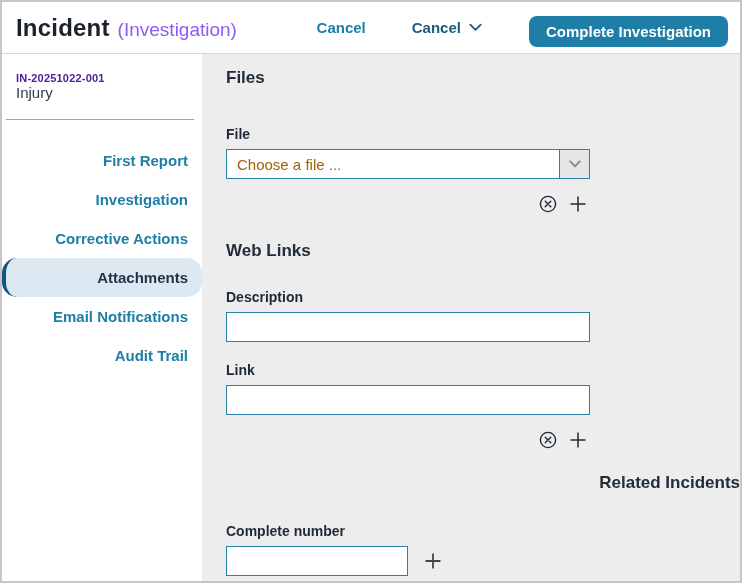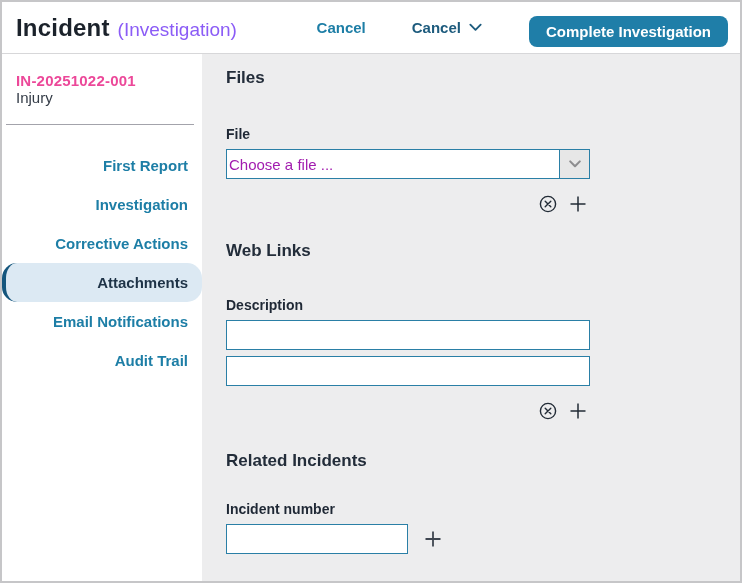--- a/index.html
+++ b/index.html
@@ -36,21 +36,21 @@
     font-family: inherit; font-size: 15px; font-weight: 600;
     padding: 7px 17px; cursor: pointer; margin-top: 8px;
   }
 
   
   .body-wrap { flex: 1; display: flex; min-height: 0; }
 
   
   .sidebar { width: 200px; flex: 0 0 200px; background: #ffffff; padding-top: 18px; }
   .record-block { padding: 0 14px; }
-  .record-id { font-size: 15px; font-weight: 700; color: #ec4899; letter-spacing: 0.2px; }
+  .record-id { font-size: 11px; font-weight: 700; color: #4c1d95; letter-spacing: 0.2px; }
   .record-type { font-size: 15px; color: #343c47; }
   .sidebar-divider { border: none; border-top: 1px solid #a3a3ab; margin: 18px 8px 0 4px; }
   .nav { margin-top: 21px; display: flex; flex-direction: column; }
   .nav-item {
     font-size: 15px; font-weight: 600; color: #1d7ea6;
     padding: 10px 14px; cursor: pointer; line-height: 19px; text-align: right;
   }
   .nav-item.selected {
     background: #dce9f3;
     border-left: 4px solid #15567d;
@@ -67,50 +67,50 @@
   .heading-files { margin-top: 0; }
   .label-file { margin-top: 36px; }
 
   .file-chooser {
     margin-top: 6px; width: 364px; height: 30px;
     border: 1px solid #2a7fa6; background: #ffffff;
     display: flex; align-items: stretch; cursor: pointer;
   }
   .file-chooser-text {
     flex: 1; display: flex; align-items: center;
-    padding: 0 2px; font-size: 15px; color: #a21caf;
+    padding: 0 10px; font-size: 15px; color: #a16207;
     white-space: nowrap; overflow: hidden;
   }
   .file-chooser-btn {
     width: 30px; flex: 0 0 30px;
     background: #e7e7e7; border-left: 1px solid #2a7fa6;
     display: flex; align-items: center; justify-content: center;
   }
   .file-chooser-btn svg { width: 14px; height: 14px; color: #8d8d8f; }
 
   .icon-row {
     width: 364px; margin-top: 15px;
     display: flex; justify-content: flex-end; align-items: center; gap: 10px;
     padding-right: 2px;
   }
   .icon-btn { width: 20px; height: 20px; color: #222b36; cursor: pointer; display: inline-flex; }
   .icon-btn svg { width: 100%; height: 100%; }
 
   .heading-weblinks { margin-top: 26px; }
-  .label-description { margin-top: 34px; }
+  .label-description { margin-top: 26px; }
   .text-input {
     margin-top: 6px; display: block;
     width: 364px; height: 30px;
     border: 1px solid #2a7fa6; background: #ffffff;
     font-family: inherit; font-size: 15px; color: #232c38;
     padding: 0 9px; outline: none;
   }
   .label-link { margin-top: 19px; }
 
-  .heading-related { margin-top: 29px; }
+  .heading-related { margin-top: 22px; text-align: right; }
   .label-incident-number { margin-top: 28px; }
   .incident-row { display: flex; align-items: center; margin-top: 6px; }
   .incident-input { width: 182px; height: 30px; margin-top: 0; }
   .plus-standalone { margin-left: 15px; width: 20px; height: 20px; color: #3f4650; cursor: pointer; display: inline-flex; }
   .plus-standalone svg { width: 100%; height: 100%; }
 </style>
 </head>
 <body>
 
 <div class="app">
@@ -174,37 +174,38 @@
         <span class="icon-btn">
           <svg viewBox="0 0 20 20" fill="none">
               <path d="M10 2.5v15M2.5 10h15" stroke="currentColor" stroke-width="1.5"></path>
             </svg>
         </span>
       </div>
 
       <div class="section-heading heading-weblinks">Web Links</div>
       <div class="field-label label-description">Description</div>
       <input class="text-input" type="text" value="" style="">
+      <div class="field-label label-link">Link</div>
       <input class="text-input" type="text" value="" style="">
       <div class="icon-row">
         <span class="icon-btn">
           <svg viewBox="0 0 20 20" fill="none">
               <circle cx="10" cy="10" r="7.6" stroke="currentColor" stroke-width="1.4"></circle>
               <path d="M7.2 7.2l5.6 5.6M12.8 7.2l-5.6 5.6" stroke="currentColor" stroke-width="1.4" stroke-linecap="round"></path>
             </svg>
         </span>
         <span class="icon-btn">
           <svg viewBox="0 0 20 20" fill="none">
               <path d="M10 2.5v15M2.5 10h15" stroke="currentColor" stroke-width="1.5"></path>
             </svg>
         </span>
       </div>
 
       <div class="section-heading heading-related">Related Incidents</div>
-      <div class="field-label label-incident-number">Incident number</div>
+      <div class="field-label label-incident-number">Complete number</div>
       <div class="incident-row">
         <input class="text-input incident-input" type="text" value="" style="">
         <span class="plus-standalone">
           <svg viewBox="0 0 20 20" fill="none">
               <path d="M10 2.5v15M2.5 10h15" stroke="currentColor" stroke-width="1.8"></path>
             </svg>
         </span>
       </div>
 
     </div>

